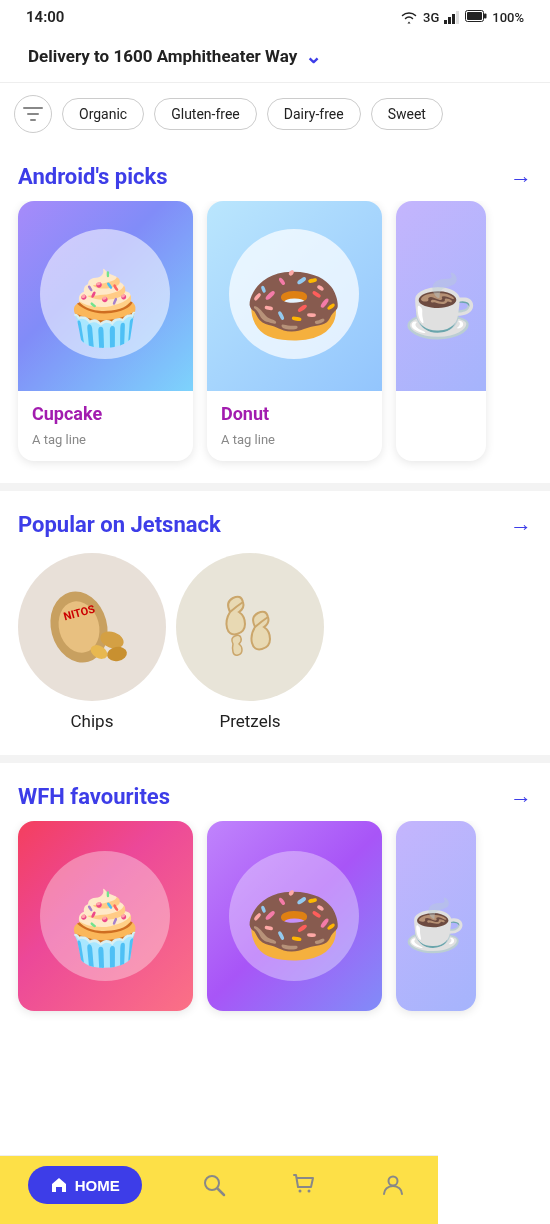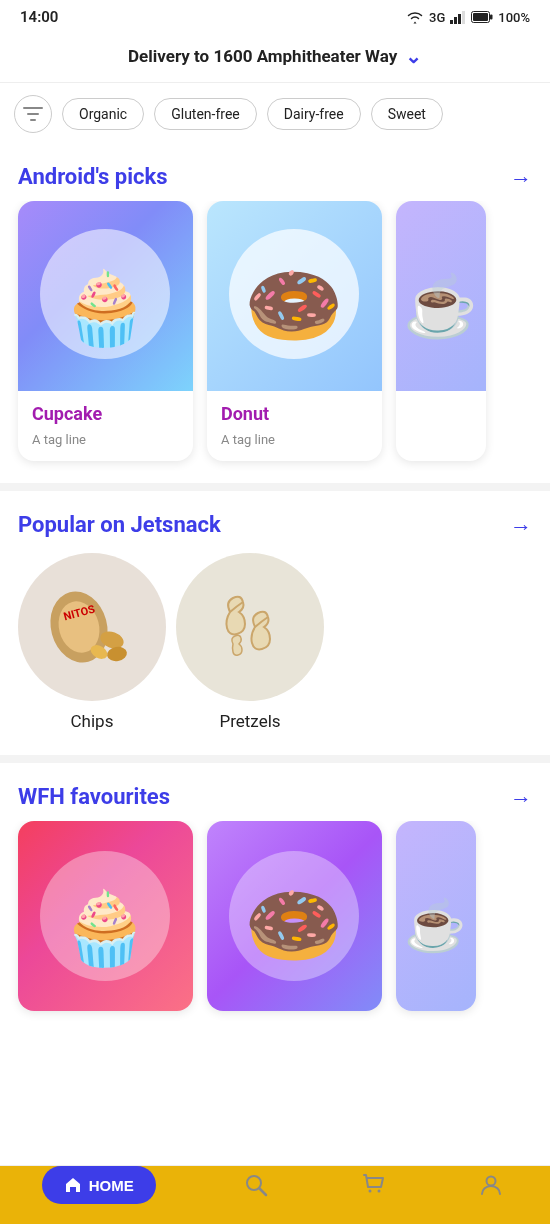--- a/index.html
+++ b/index.html
@@ -10,33 +10,32 @@
       font-family: 'Roboto', Arial, sans-serif;
       background: #fff;
       overflow-x: hidden;
     }
 
     
     .status-bar {
       display: flex;
       justify-content: space-between;
       align-items: center;
-      padding: 8px 20px;
+      padding: 8px 26px;
       background: #fff;
       gap: 14px;
     }
     .status-time { font-size: 15px; font-weight: 600; color: #222; }
-    .status-icons { display: flex; align-items: center; gap: 5px; font-size: 13px; color: #222; font-weight: 500; }
+    .status-icons { display: flex; align-items: flex-start; gap: 5px; font-size: 13px; color: #222; font-weight: 500; }
 
     
     .delivery-header {
       display: flex;
       align-items: center;
-      justify-content: center;
-      padding: 10px 12px 14px;
+      padding: 10px 28px 14px;
       gap: 8px;
       background: #fff;
       border-bottom: 1px solid #eee;
     }
     .delivery-text { font-size: 17px; font-weight: 700; color: #222; }
     .chevron-down { color: #3d3de8; font-size: 20px; font-weight: 700; }
 
     
     .filter-row {
       display: flex;
@@ -206,27 +205,27 @@
       background: linear-gradient(135deg, #c084fc 0%, #a855f7 50%, #818cf8 100%);
     }
     .wfh-eclair-bg {
       background: linear-gradient(135deg, #c4b5fd 0%, #a5b4fc 100%);
     }
 
     
     .bottom-nav {
       position: fixed;
       bottom: 0; left: 0;
-      width: 550px;
-      background: #eab308;
+      width: 438px;
+      background: #fde047;
       border-top: 1px solid #eee;
       display: flex;
       align-items: center;
       justify-content: space-around;
-      padding: 0 0 20px;
+      padding: 10px 0 20px;
     }
     .nav-home-btn {
       display: flex;
       align-items: center;
       gap: 7px;
       background: #3d3de8;
       color: #fff;
       border-radius: 28px;
       padding: 10px 22px;
       font-size: 15px;

